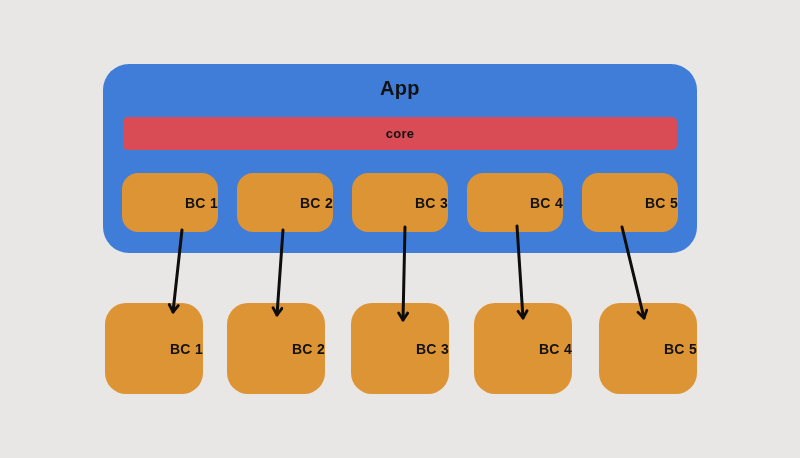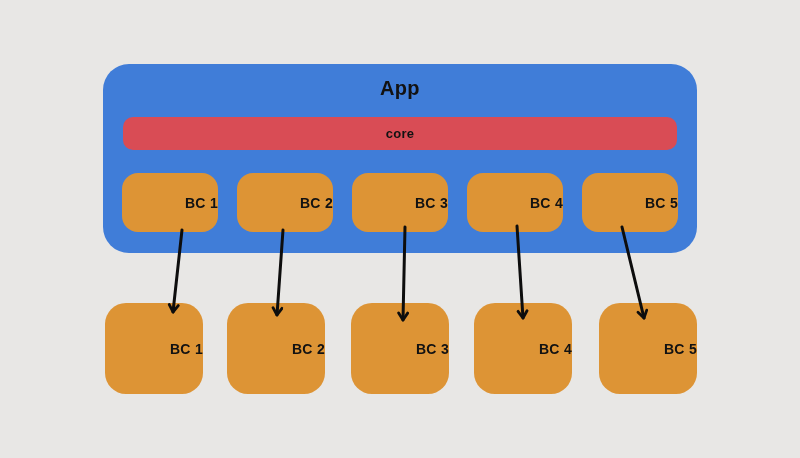--- a/index.html
+++ b/index.html
@@ -37,21 +37,21 @@
     font-size: 20px;
     font-weight: 700;
     letter-spacing: 0.3px;
     color: var(--text_dark);
   }
   .core-bar {
     position: absolute;
     left: 20px; top: 53px;
     width: 554px; height: 33px;
     background: var(--core_red);
-    border-radius: 10px;
+    border-radius: 5px;
     display: flex; align-items: center; justify-content: center;
   }
   .core-label {
     font-size: 13px;
     font-weight: 700;
     letter-spacing: 0.3px;
     color: var(--text_dark);
   }
   .module {
     position: absolute;

